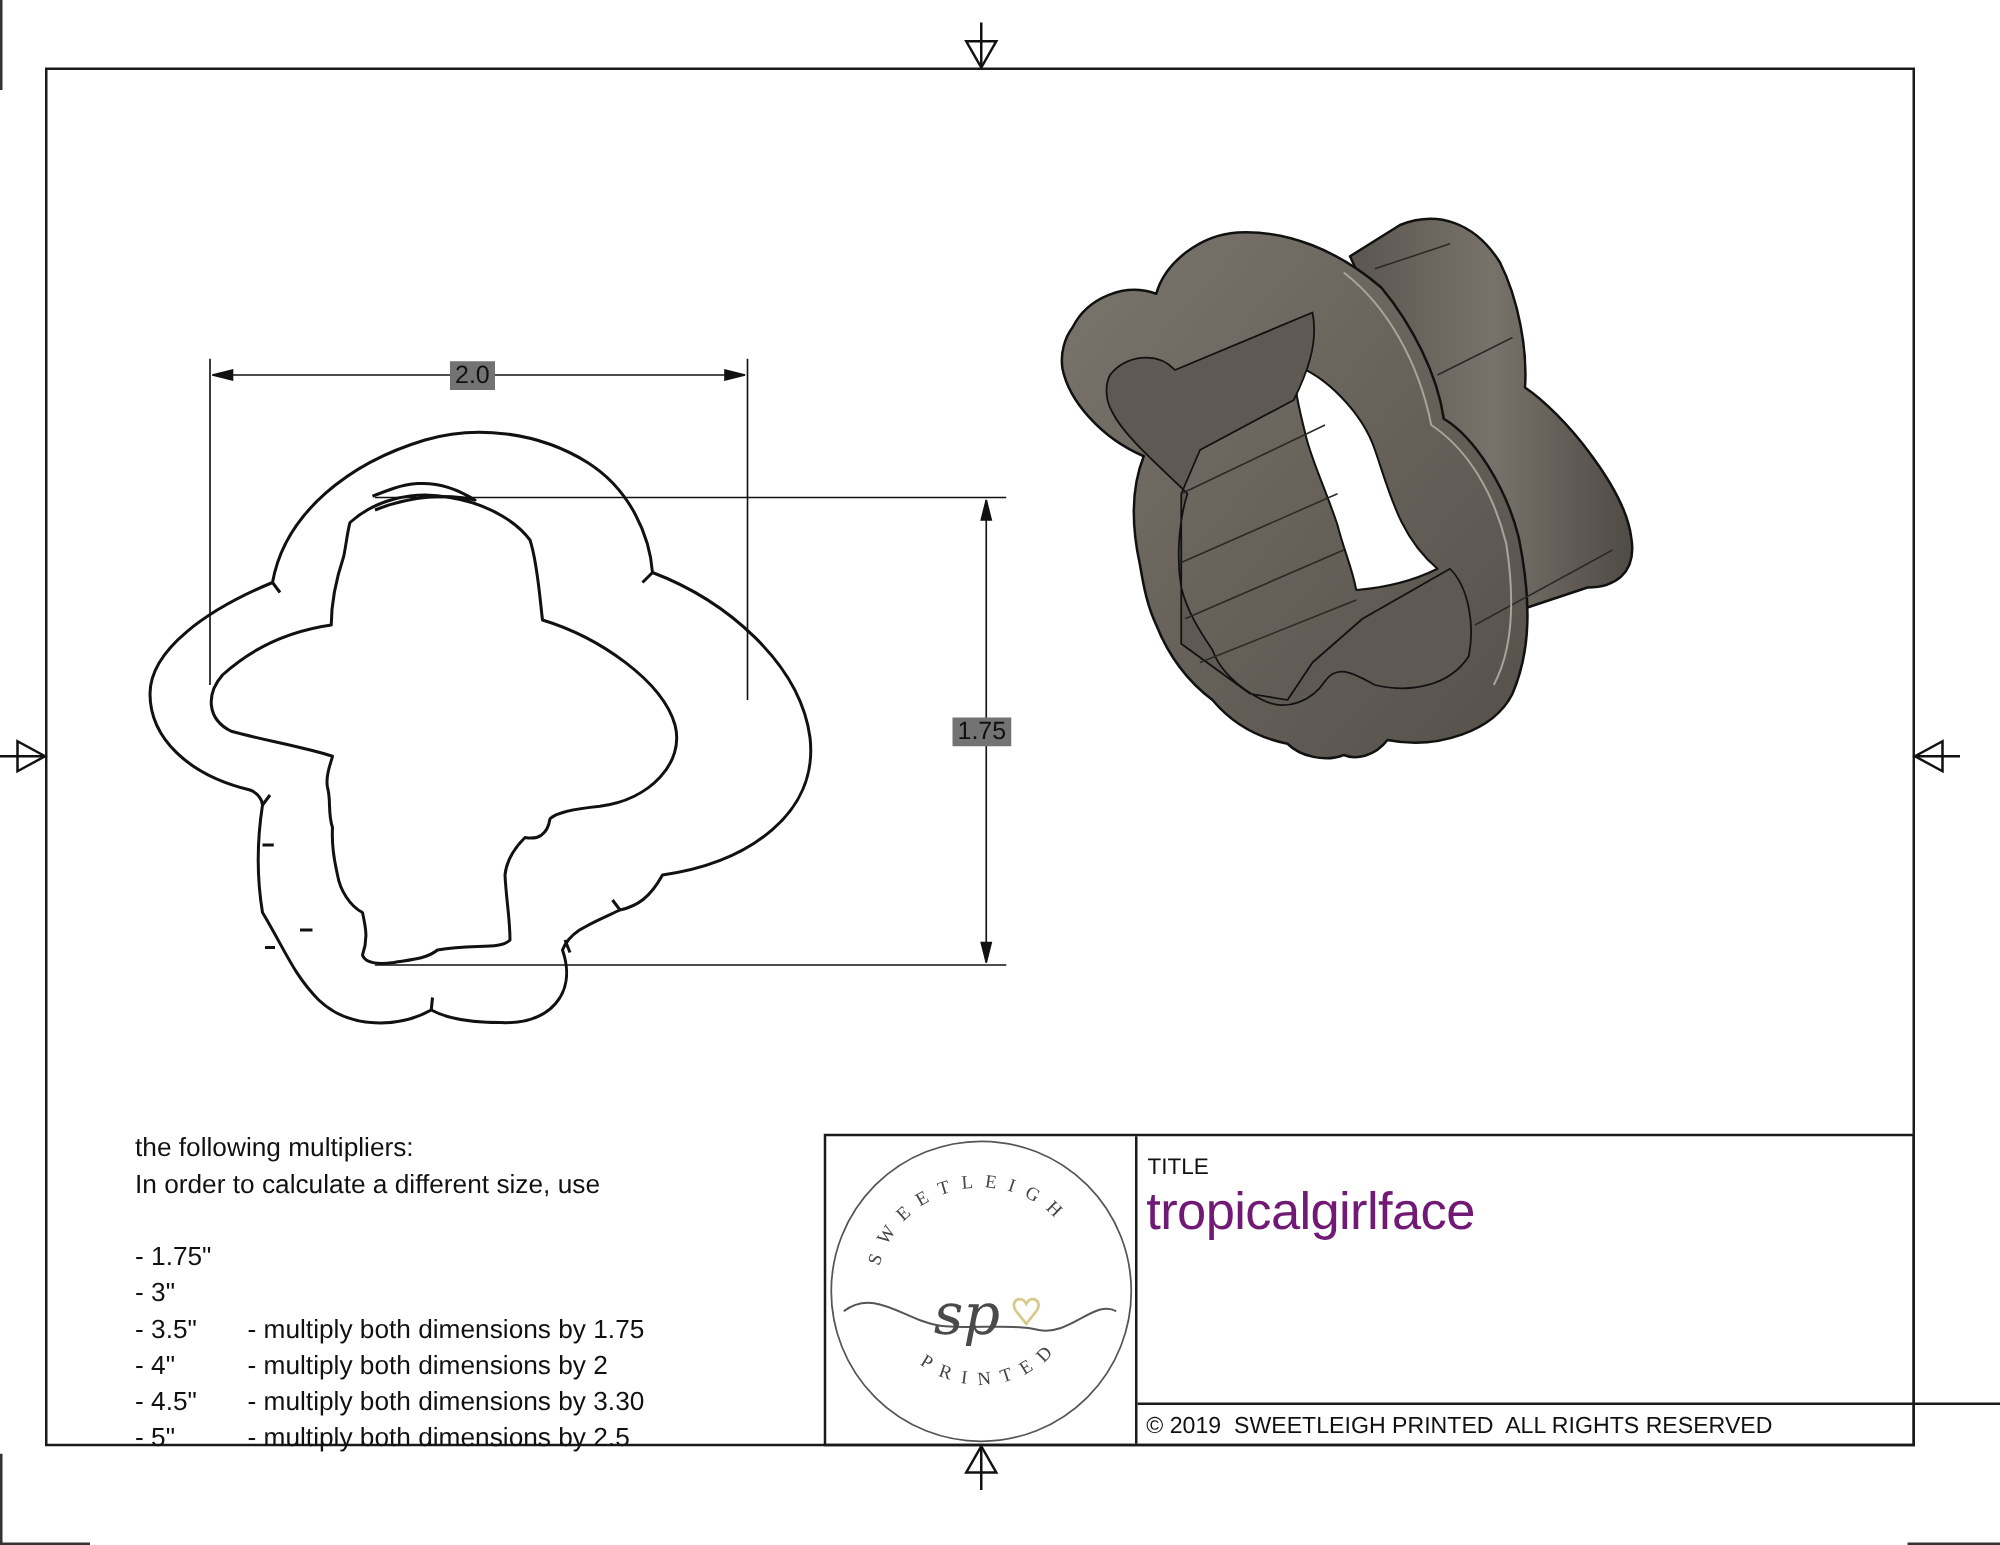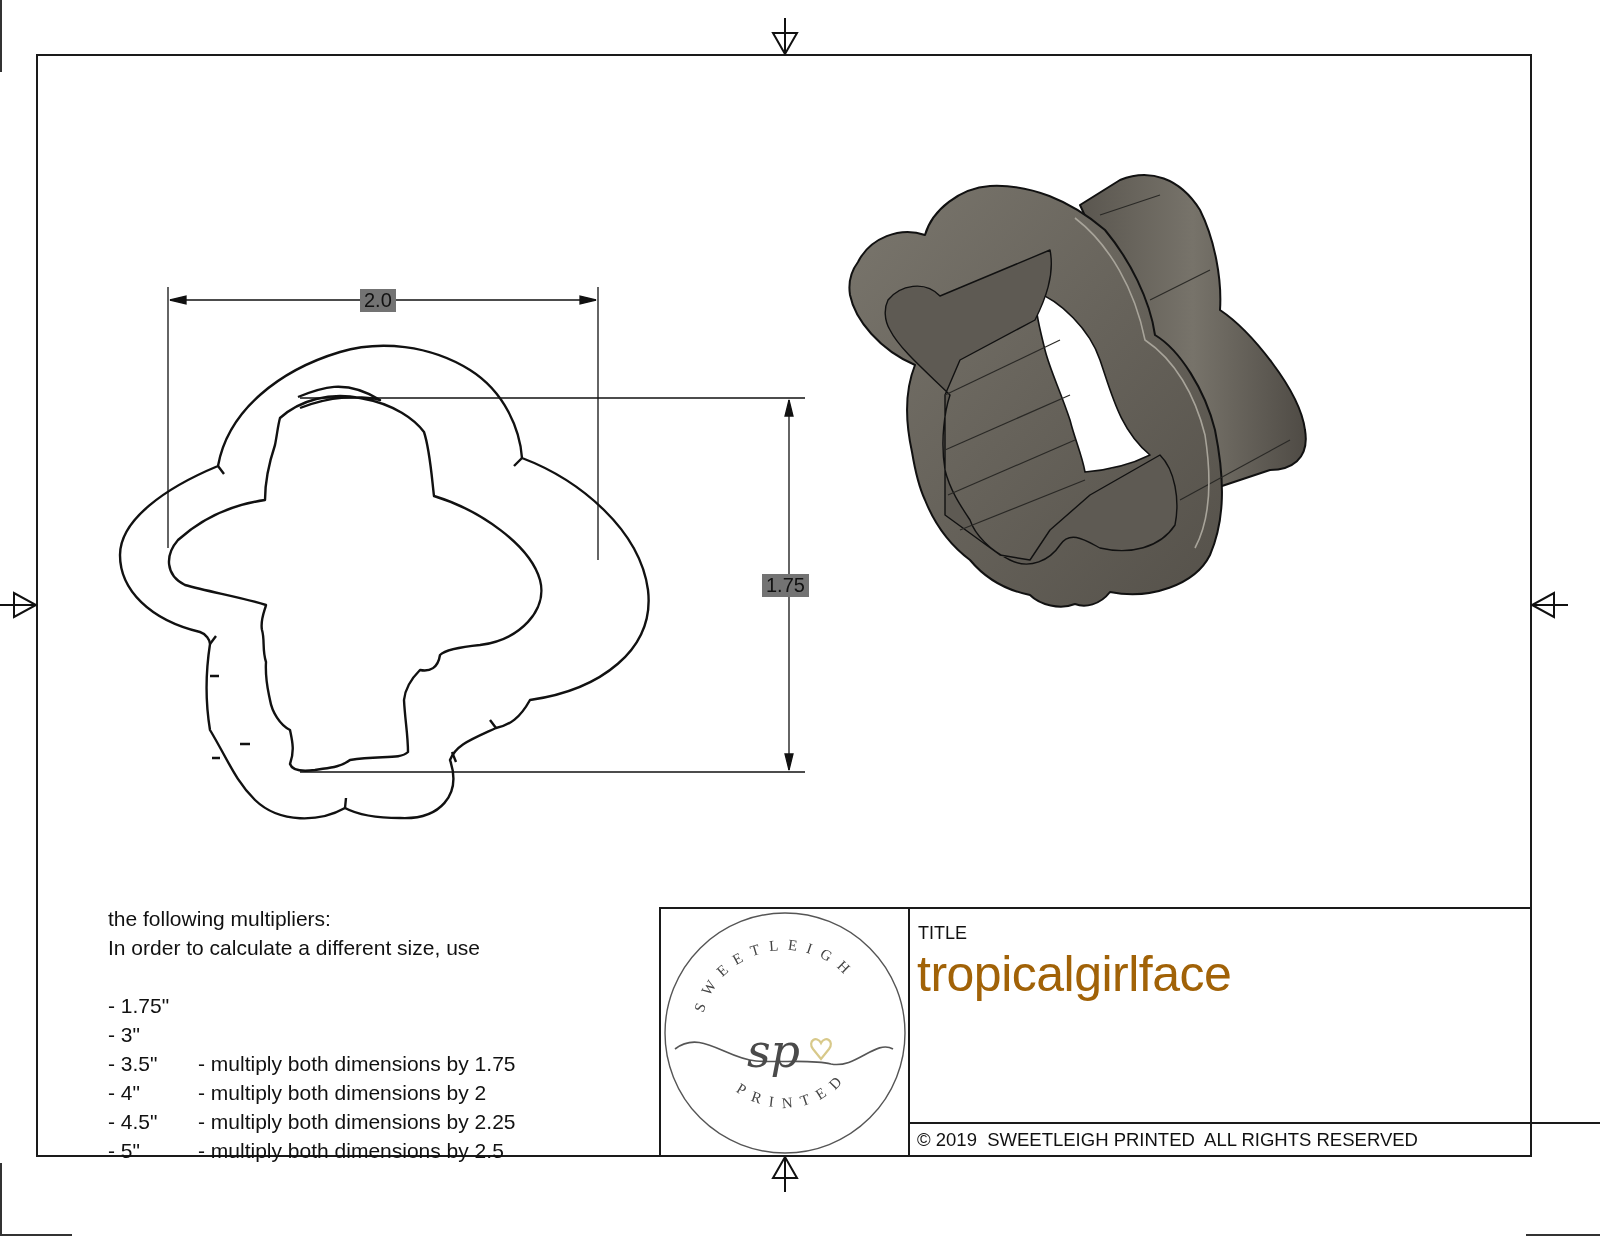--- a/index.html
+++ b/index.html
@@ -12,21 +12,21 @@
   .multipliers { left:108px; top:904px; font-size:21px; line-height:29px; color:#111; }
   .multipliers .intro { display:block; }
   .multipliers .spacer { display:block; height:29px; }
   .mult-row { display:flex; white-space:pre; }
   .mult-size { display:inline-block; width:90px; }
   #title-block { left:659px; top:907px; width:873px; height:250px; border:2px solid #1a1a1a; box-sizing:border-box; }
   #logo-cell { left:0; top:0; width:249px; height:246px; border-right:2px solid #1a1a1a; box-sizing:border-box; }
   #title-cell { left:249px; top:0; width:620px; height:213px; }
   #footer-cell { left:249px; top:213px; width:708px; height:33px; border-top:2px solid #1a1a1a; box-sizing:border-box; }
   .title-label { left:8px; top:14px; font-size:18px; color:#111; }
-  .title-value { left:7px; top:36px; font-size:50px; color:#a16207; letter-spacing:-0.5px;text-align:center; }
+  .title-value { left:7px; top:36px; font-size:42px; color:#701a75; letter-spacing:-0.5px;text-align:center; }
   .copyright { left:7px; top:5px; font-size:18.5px; color:#111; white-space:pre; }
   .dim-text { font-size:20px; color:#111; background:#737373; padding:0 4px; }
 </style>
 </head>
 <body>
 
 <div id="sheet" class="abs"></div>
 
 <div class="abs corner-mark" style="left:0;top:0;width:2px;height:72px;"></div>
 <div class="abs corner-mark" style="left:0;top:1163px;width:2px;height:73px;"></div>
@@ -207,21 +207,21 @@
   <div class="mult-row">
     <span class="mult-size">- 3.5"</span>
     <span>- multiply both dimensions by 1.75</span>
   </div>
   <div class="mult-row">
     <span class="mult-size">- 4"</span>
     <span>- multiply both dimensions by 2</span>
   </div>
   <div class="mult-row">
     <span class="mult-size">- 4.5"</span>
-    <span>- multiply both dimensions by 2.25</span>
+    <span>- multiply both dimensions by 3.30</span>
   </div>
   <div class="mult-row">
     <span class="mult-size">- 5"</span>
     <span>- multiply both dimensions by 2.5</span>
   </div>
 </div>
 
 <div id="title-block" class="abs">
   <div id="logo-cell" class="abs">
     <svg width="247" height="246" viewBox="0 0 247 246">

